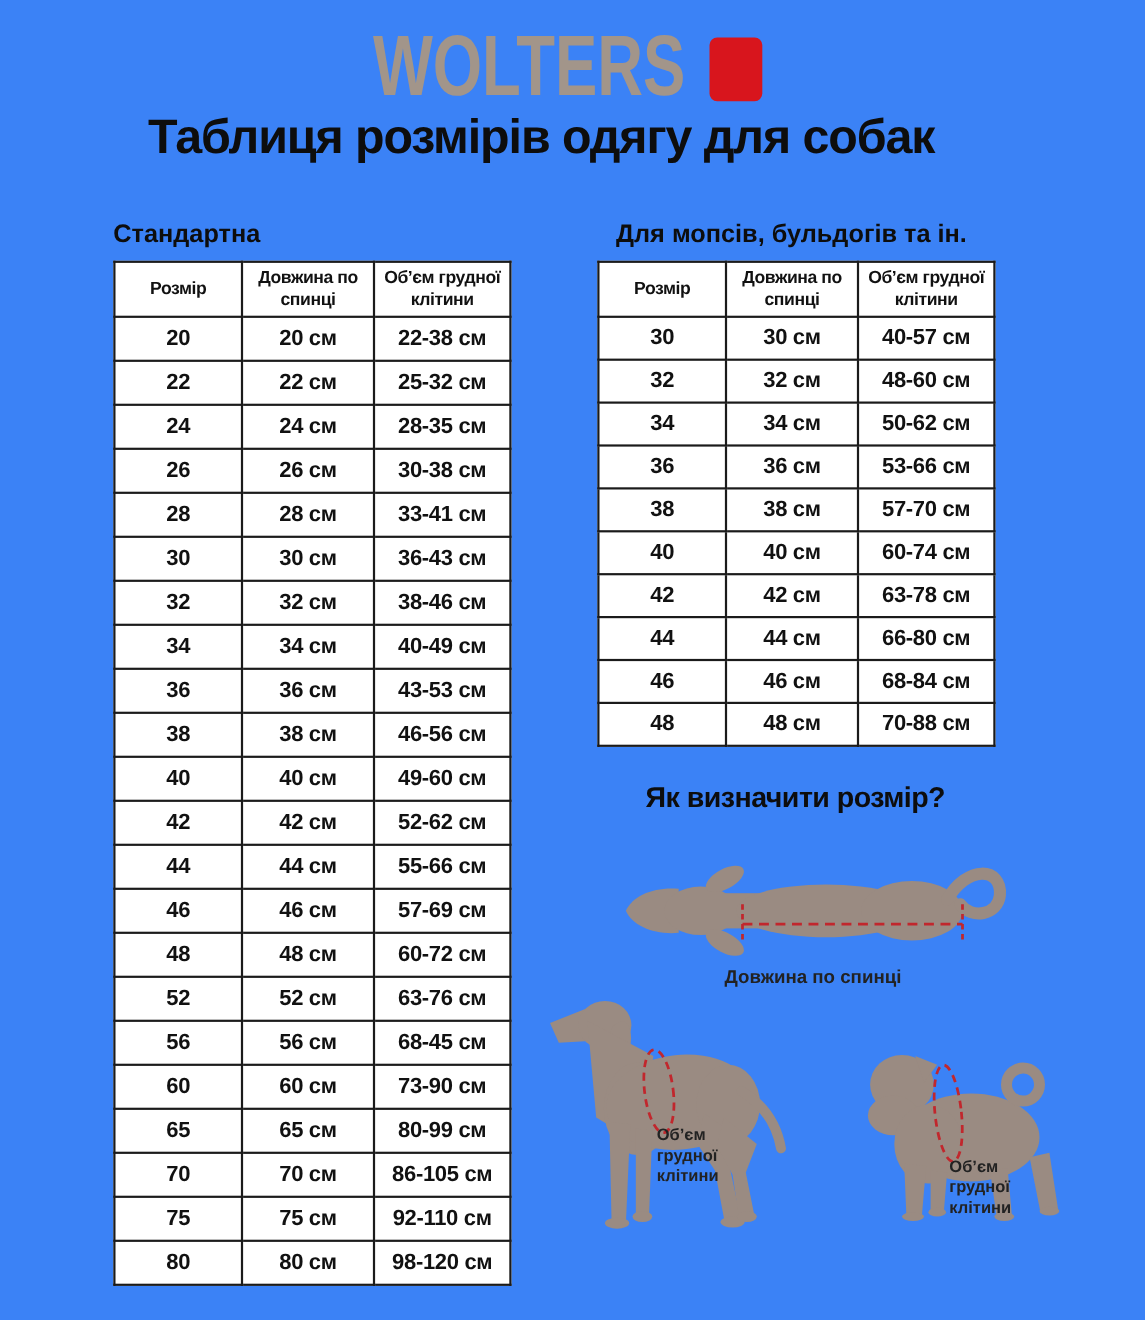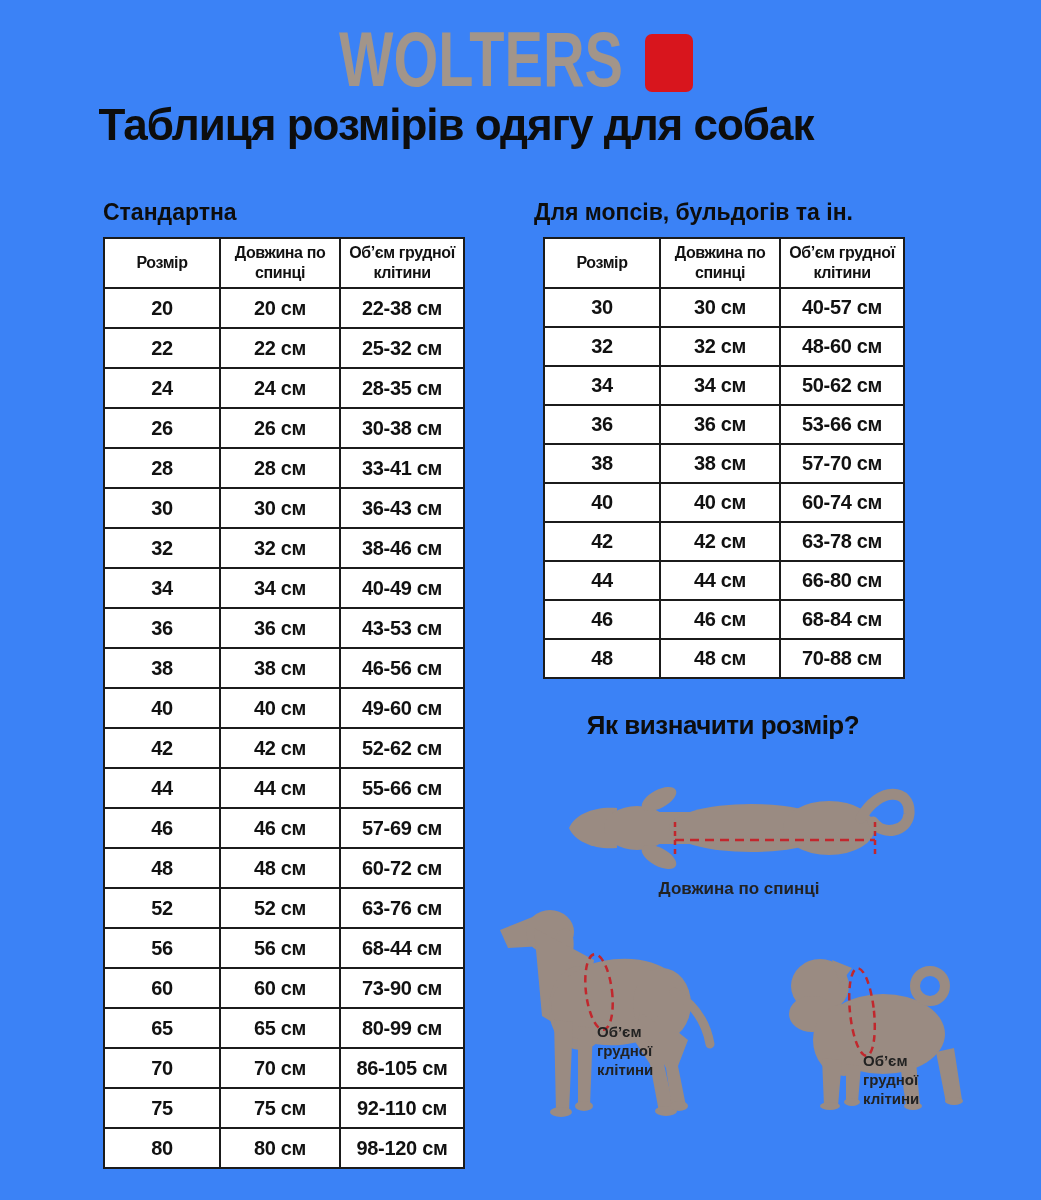--- a/index.html
+++ b/index.html
@@ -17,26 +17,26 @@
   }
   
   .logo-svg{position:absolute;left:336px;top:26px;}
   .logo-text{fill:var(--brand-taupe);font-family:"Liberation Sans",sans-serif;font-weight:700;font-size:78px;}
   .logo-square{
     position:absolute;left:645px;top:34px;width:48px;height:58px;
     background:var(--accent-red);border-radius:7px;
   }
   .page-title{
     position:absolute;left:0;top:100px;width:912px;margin:0;
-    text-align:center;font-size:44px;letter-spacing:-1px;color:#0d0d0d;
+    text-align:center;font-size:44px;letter-spacing:-1px;color:#0d0d0d;padding-left:36px;
   }
   
   .section-heading{position:absolute;width:360px;margin:0;text-align:left;font-size:23px;color:#0d0d0d;}
   #standard-heading{left:103px;top:199px;}
-  #pugs-heading{left:534px;top:199px;}
+  #pugs-heading{left:560px;top:199px;}
   
   table{position:absolute;border-collapse:collapse;table-layout:fixed;background:#fff;}
   #standard-table{left:103px;top:237px;width:360px;}
   #pugs-table{left:543px;top:237px;width:360px;}
   th,td{border:2px solid #1b1b1b;text-align:center;vertical-align:middle;font-weight:700;}
   th{font-size:16px;line-height:1.25;letter-spacing:-0.4px;height:44px;padding:2px 3px;white-space:pre-line;}
   td{font-size:20px;letter-spacing:-0.3px;padding:0 4px;}
   #standard-table td{height:38px;}
   #pugs-table td{height:37px;}
   col.c1{width:116px;} col.c2{width:120px;} col.c3{width:124px;}
@@ -160,21 +160,21 @@
           <td>60-72 см</td>
         </tr>
         <tr>
           <td>52</td>
           <td>52 см</td>
           <td>63-76 см</td>
         </tr>
         <tr>
           <td>56</td>
           <td>56 см</td>
-          <td>68-44 см</td>
+          <td>68-45 см</td>
         </tr>
         <tr>
           <td>60</td>
           <td>60 см</td>
           <td>73-90 см</td>
         </tr>
         <tr>
           <td>65</td>
           <td>65 см</td>
           <td>80-99 см</td>

